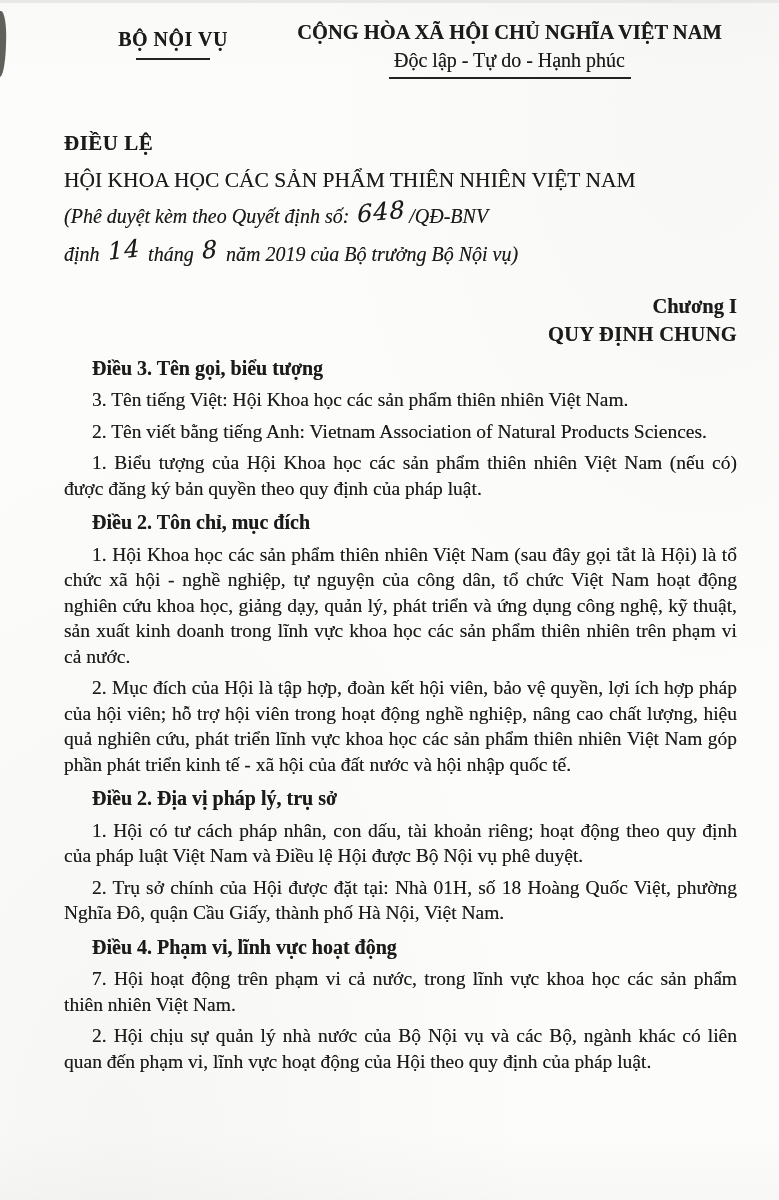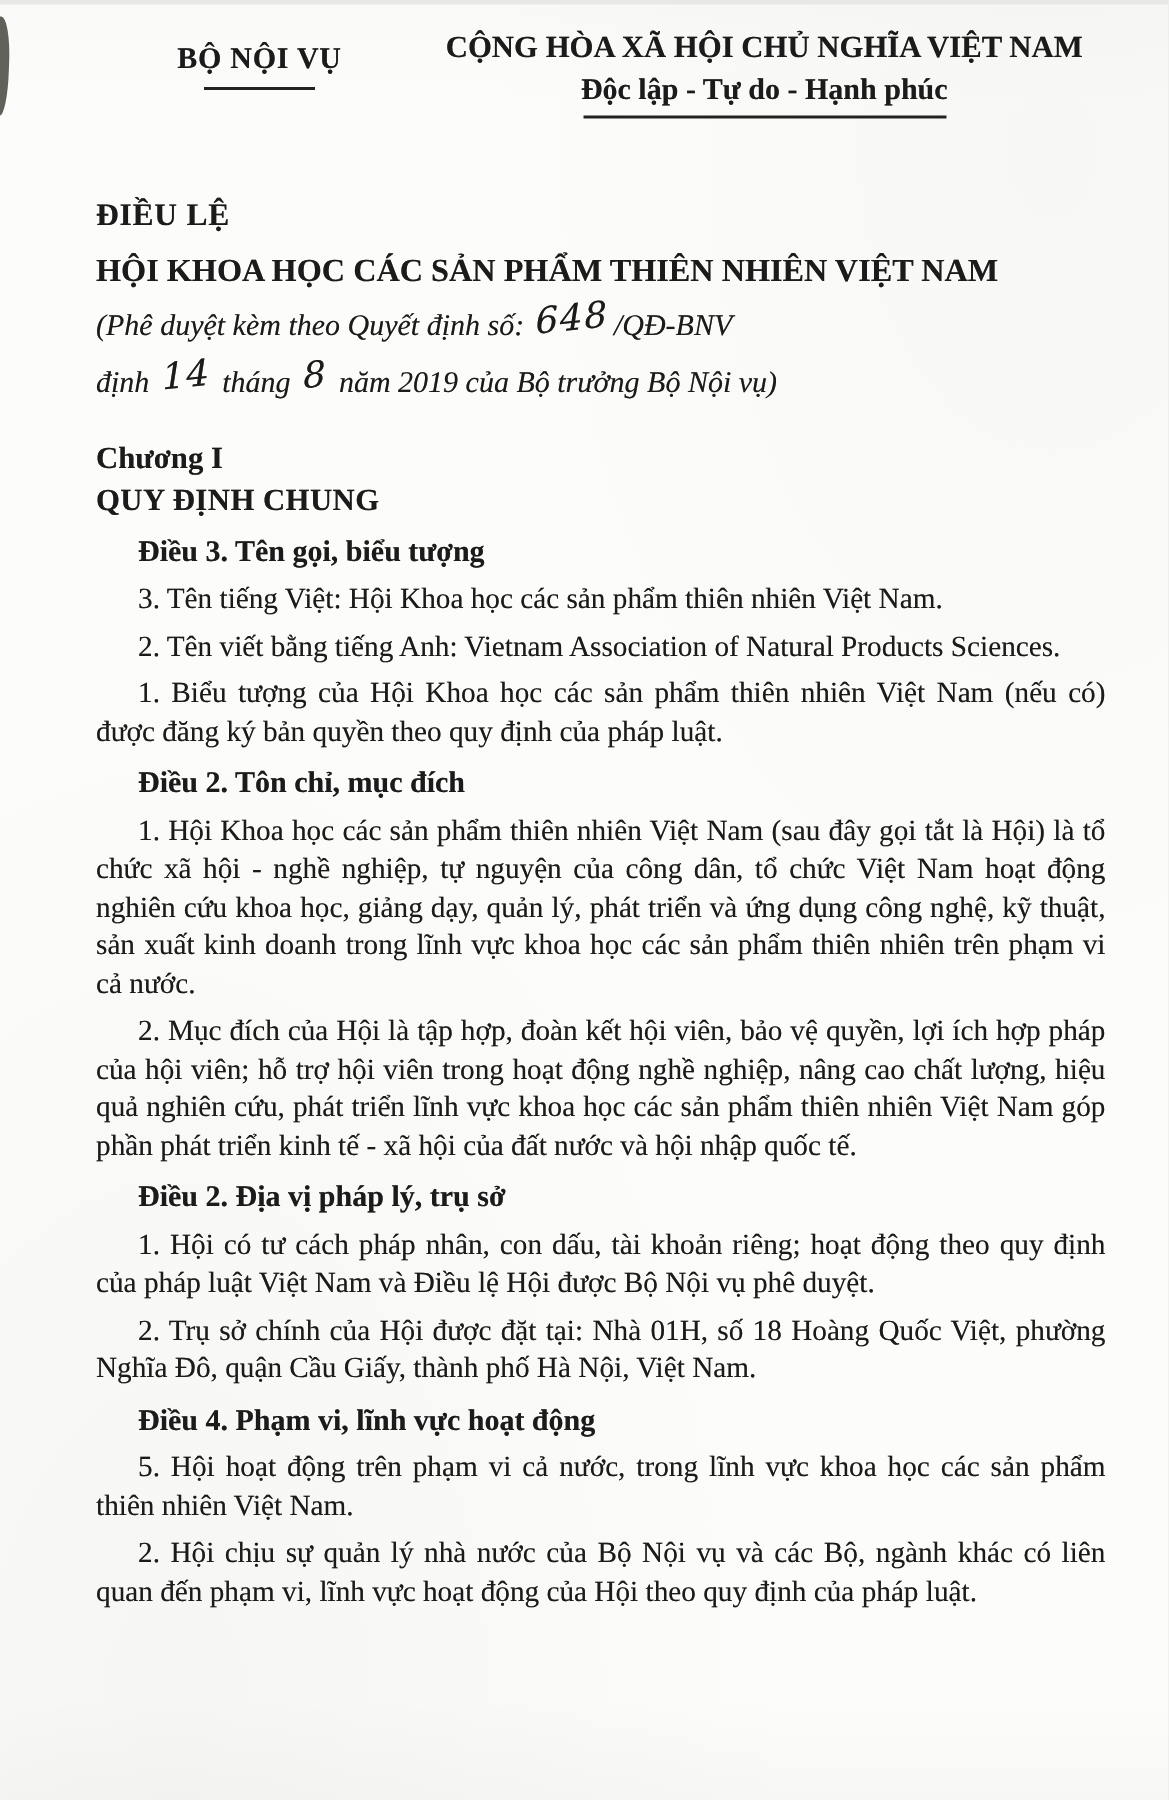--- a/index.html
+++ b/index.html
@@ -29,39 +29,39 @@
     transform: rotate(2deg);
     opacity: .85;
   }
   .letterhead { display: flex; align-items: flex-start; }
   .lh-left { width: 218px; text-align: center; padding-top: 7px; flex: 0 0 auto; }
   .lh-left-text { font-weight: bold; font-size: 20px; letter-spacing: .5px; white-space: nowrap; }
   .rule { border-top: 2px solid #222; height: 0; }
   .rule-left { width: 74px; margin: 7px auto 0; }
   .lh-right { flex: 1 1 auto; text-align: center; }
   .lh-right-l1 { font-weight: bold; font-size: 20.5px; line-height: 1.15; white-space: nowrap; }
-  .lh-right-l2 { font-weight: bold; font-size: 20px; margin-top: 4px; white-space: nowrap; }
+  .lh-right-l2 { font-weight: normal; font-size: 20px; margin-top: 4px; white-space: nowrap; }
   .rule-right { width: 242px; margin: 5px auto 0; }
 
   .doc-title { margin-top: 52px; text-align: left; }
   .t1 { font-weight: bold; font-size: 21px; letter-spacing: .5px; }
-  .t2 { font-weight: bold; font-size: 21.5px; margin-top: 12px; white-space: nowrap; }
+  .t2 { font-weight: normal; font-size: 21.5px; margin-top: 12px; white-space: nowrap; }
   .t3 { font-style: italic; font-size: 20px; margin-top: 7px; line-height: 1.3; }
   .hand {
     display: inline-block;
     font-family: "DejaVu Serif", serif;
     font-style: italic;
     font-size: 1.2em;
     letter-spacing: 1px;
     transform: rotate(-6deg) skewX(-4deg);
     position: relative; top: -3px;
     margin: 0 3px;
   }
 
-  .chapter { margin-top: 26px; text-align: left; font-weight: bold; }
+  .chapter { margin-top: 26px; text-align: right; font-weight: bold; }
   .chapter-number { font-size: 20.5px; }
   .chapter-name { font-size: 20.5px; margin-top: 5px; letter-spacing: .3px; }
 
   .body-text { margin-top: 10px; }
   .article-heading {
     font-size: 20px;
     font-weight: bold;
     line-height: 25.5px;
     margin: 9px 0 6px;
     padding-left: 28px;
@@ -115,17 +115,17 @@
 
     <div class="article-heading">Điều 2. Tôn chỉ, mục đích</div>
     <p>1. Hội Khoa học các sản phẩm thiên nhiên Việt Nam (sau đây gọi tắt là Hội) là tổ chức xã hội - nghề nghiệp, tự nguyện của công dân, tổ chức Việt Nam hoạt động nghiên cứu khoa học, giảng dạy, quản lý, phát triển và ứng dụng công nghệ, kỹ thuật, sản xuất kinh doanh trong lĩnh vực khoa học các sản phẩm thiên nhiên trên phạm vi cả nước.</p>
     <p>2. Mục đích của Hội là tập hợp, đoàn kết hội viên, bảo vệ quyền, lợi ích hợp pháp của hội viên; hỗ trợ hội viên trong hoạt động nghề nghiệp, nâng cao chất lượng, hiệu quả nghiên cứu, phát triển lĩnh vực khoa học các sản phẩm thiên nhiên Việt Nam góp phần phát triển kinh tế - xã hội của đất nước và hội nhập quốc tế.</p>
 
     <div class="article-heading">Điều 2. Địa vị pháp lý, trụ sở</div>
     <p>1. Hội có tư cách pháp nhân, con dấu, tài khoản riêng; hoạt động theo quy định của pháp luật Việt Nam và Điều lệ Hội được Bộ Nội vụ phê duyệt.</p>
     <p>2. Trụ sở chính của Hội được đặt tại: Nhà 01H, số 18 Hoàng Quốc Việt, phường Nghĩa Đô, quận Cầu Giấy, thành phố Hà Nội, Việt Nam.</p>
 
     <div class="article-heading">Điều 4. Phạm vi, lĩnh vực hoạt động</div>
-    <p>5. Hội hoạt động trên phạm vi cả nước, trong lĩnh vực khoa học các sản phẩm thiên nhiên Việt Nam.</p>
+    <p>7. Hội hoạt động trên phạm vi cả nước, trong lĩnh vực khoa học các sản phẩm thiên nhiên Việt Nam.</p>
     <p>2. Hội chịu sự quản lý nhà nước của Bộ Nội vụ và các Bộ, ngành khác có liên quan đến phạm vi, lĩnh vực hoạt động của Hội theo quy định của pháp luật.</p>
 
   </section>
 </div>
 
 </body></html>

